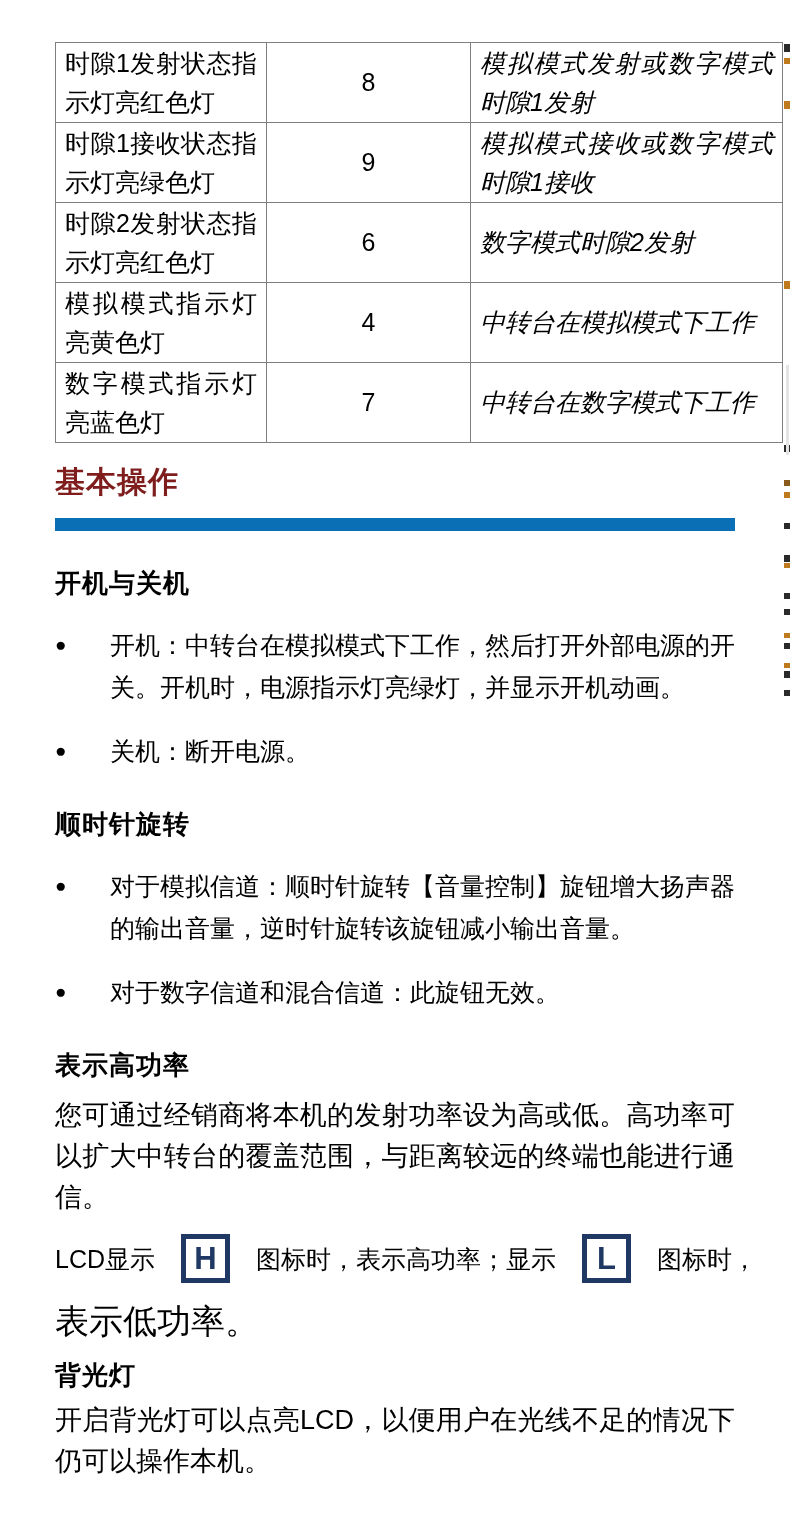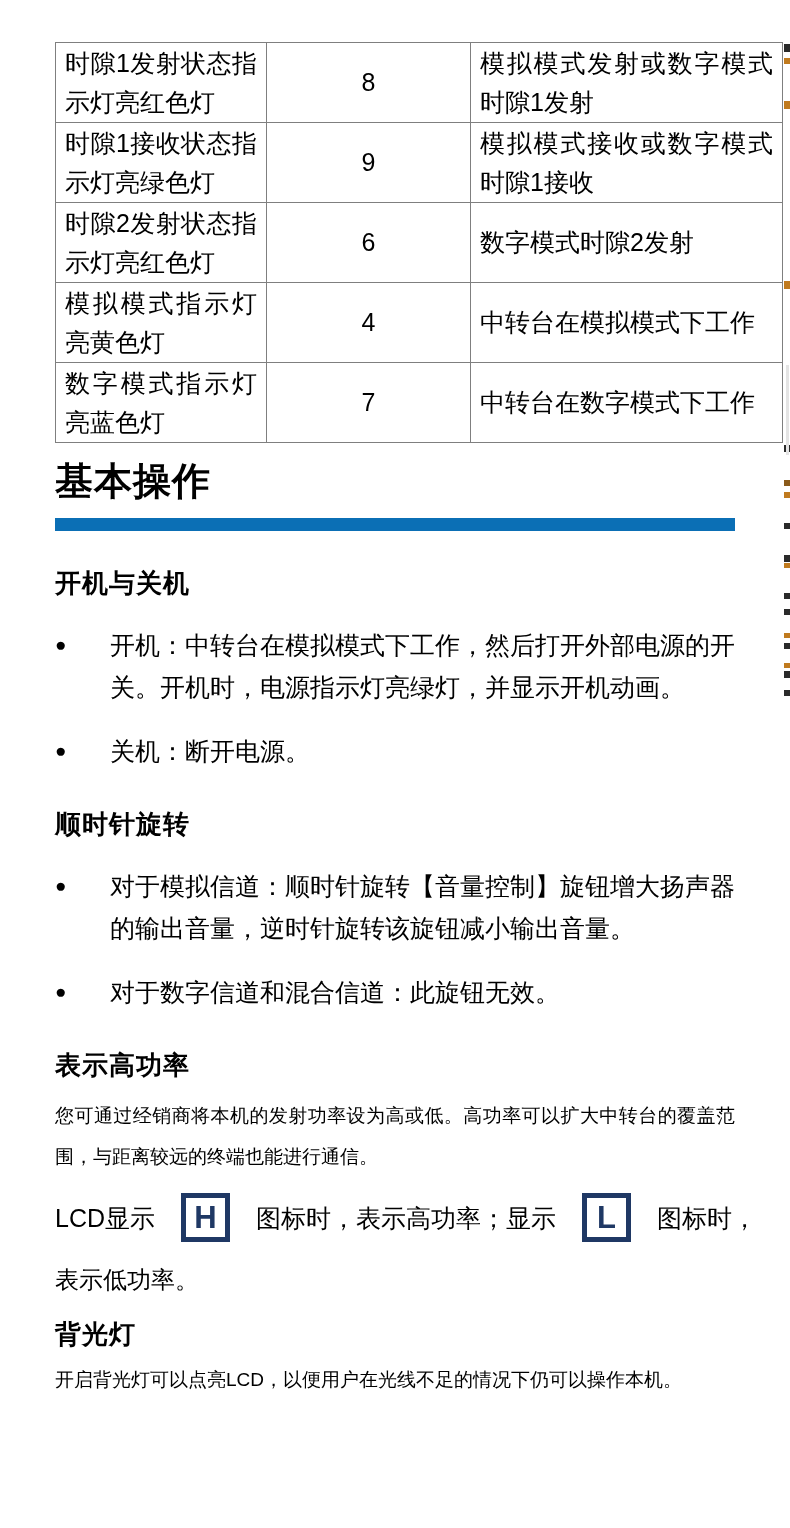--- a/index.html
+++ b/index.html
@@ -15,58 +15,58 @@
   
   table.ind-table { width: 680px; margin-top: 42px; border-collapse: collapse; table-layout: fixed; }
   table.ind-table td {
     border: 1px solid #7f7f7f;
     height: 80px; vertical-align: middle;
     font-size: 25px; line-height: 39px;
     padding: 0 9px;
   }
   td.cell-indicator { width: 211px; text-align: justify; }
   td.cell-number    { width: 204px; text-align: center; font-size: 27px; line-height: 30px; }
-  td.cell-meaning   { width: 312px; text-align: justify; }
+  td.cell-meaning   { width: 312px; text-align: justify; font-style: italic; }
 
   
   .main-title {
     margin-top: 15px;
-    font-size: 38px; font-weight: bold;
-    color: #000000; line-height: 47px;
+    font-size: 30px; font-weight: bold;
+    color: #7f1d1d; line-height: 47px;
     letter-spacing: 1px;
   }
   .title-rule { margin-top: 13px; height: 13px; background: #0b6fb5; }
 
   
   .sub-heading { font-size: 26px; font-weight: bold; line-height: 38px; letter-spacing: 1px; }
   .mt-lg { margin-top: 33px; }
   .mt-sm { margin-top: 11px; }
 
   
   .bullet { display: flex; margin-top: 22px; }
   .bullet .dot { flex: none; width: 55px; font-size: 19px; line-height: 42px; }
   .bullet .btext { font-size: 25px; line-height: 42px; text-align: justify; width: 625px; }
 
   
-  .para { font-size: 19px; line-height: 41px; text-align: justify; }
+  .para { font-size: 27px; line-height: 41px; text-align: justify; }
 
   
   .lcd-line1 { margin-top: 16px; display: flex; align-items: center; gap: 14px; }
   .lcd-line1 .seg { font-size: 25px; line-height: 42px; white-space: nowrap; }
   .power-icon {
     flex: none; width: 49px; height: 49px;
     border: 5px solid #1f3864;
     margin: 0 12px;
     display: flex; align-items: center; justify-content: center;
   }
   .power-icon .letter {
     font-size: 31px; font-weight: bold; color: #1f3864;
     line-height: 31px;
   }
-  .lcd-line2 { margin-top: 17px; font-size: 24px; line-height: 42px; }
+  .lcd-line2 { margin-top: 17px; font-size: 34px; line-height: 42px; }
 
   
   .edge-frag { position: absolute; }
   .edge-strip { position: absolute; left: 786px; top: 365px; width: 3px; height: 90px; background: #e4e4e4; }
 </style>
 </head>
 <body>
 
 <div class="content">
 

